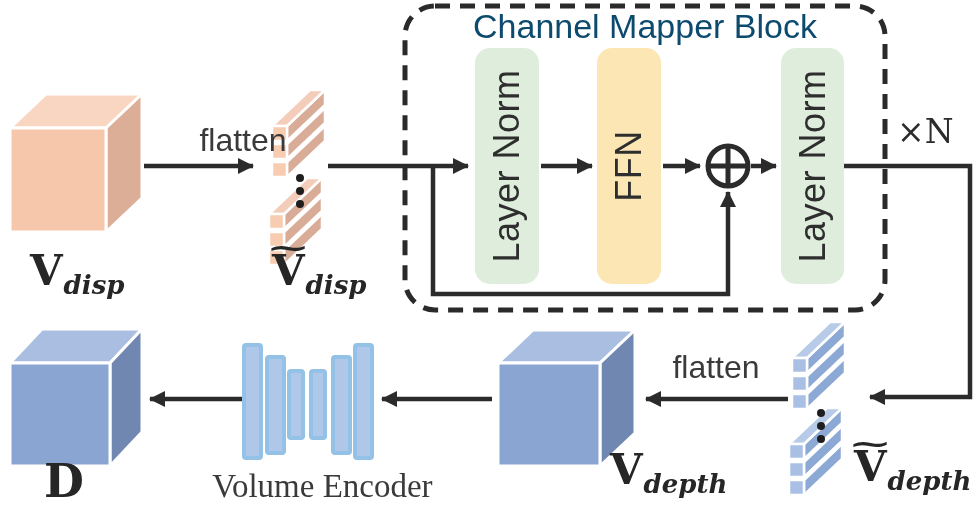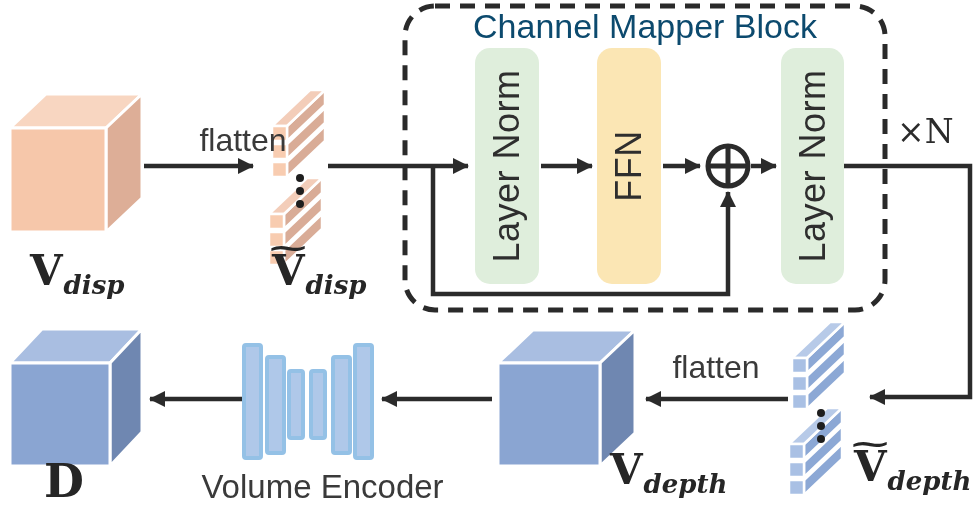--- a/index.html
+++ b/index.html
@@ -153,21 +153,21 @@
     <span class="vtext">FFN</span>
   </div>
   <div class="box" style="left:781px;width:63px;background:#DFEEDC;">
     <span class="vtext">Layer Norm</span>
   </div>
 
   <div id="repeat-label">×N</div>
 
   <div class="lbl" style="left:142px;top:122px;width:120px;padding-left:41px;">flatten</div>
   <div class="lbl" style="left:645px;top:349px;width:142px;">flatten</div>
-  <div class="lbl" style="left:180px;top:468px;width:285px;font-size:33px;">Volume Encoder</div>
+  <div class="lbl" style="left:180px;top:468px;width:285px;font-size:33px;font-family:Liberation Serif, serif;">Volume Encoder</div>
 
   <div class="math" style="left:30px;top:250px;">
     <span class="base">V</span><span class="sub">disp</span>
   </div>
 
   <div class="math" style="left:272px;top:250px;">
     <span class="vwrap"><span class="tilde">~</span><span class="base">V</span></span><span class="sub">disp</span>
   </div>
 
   <div class="math" style="left:610px;top:449px;">

